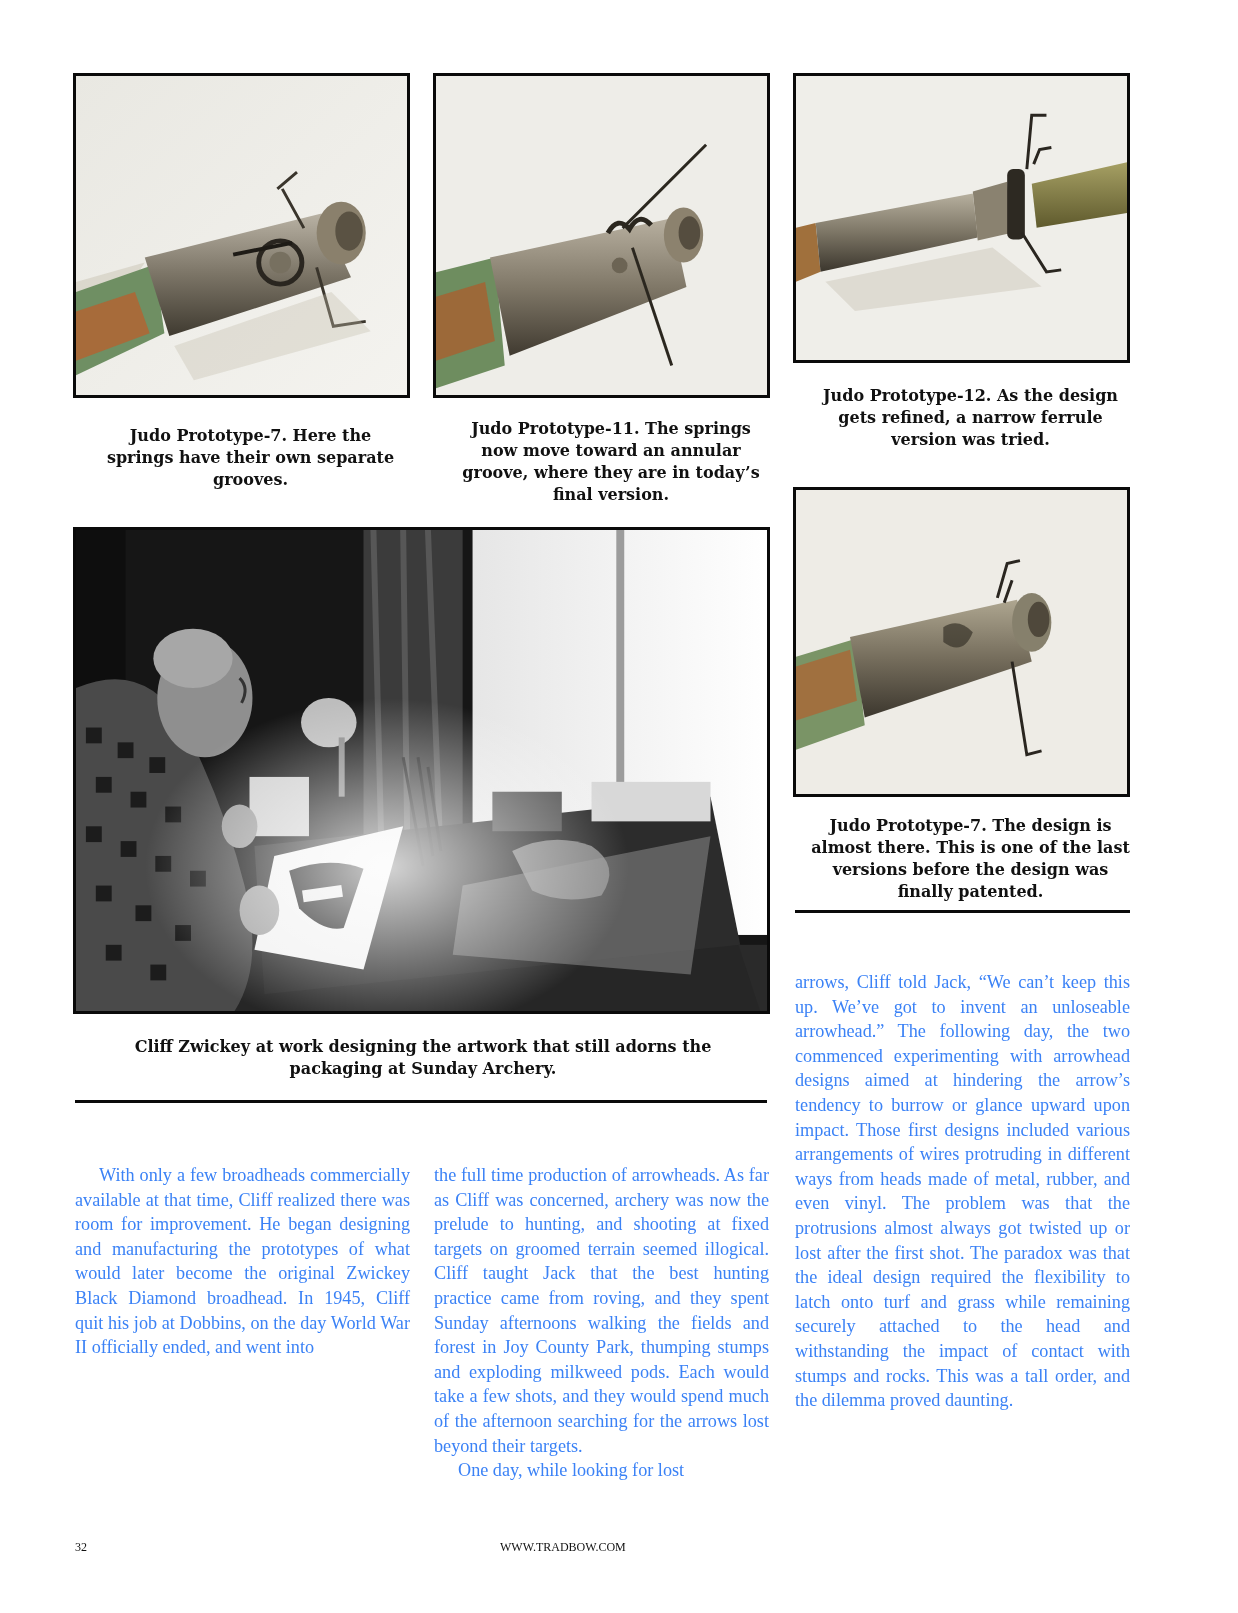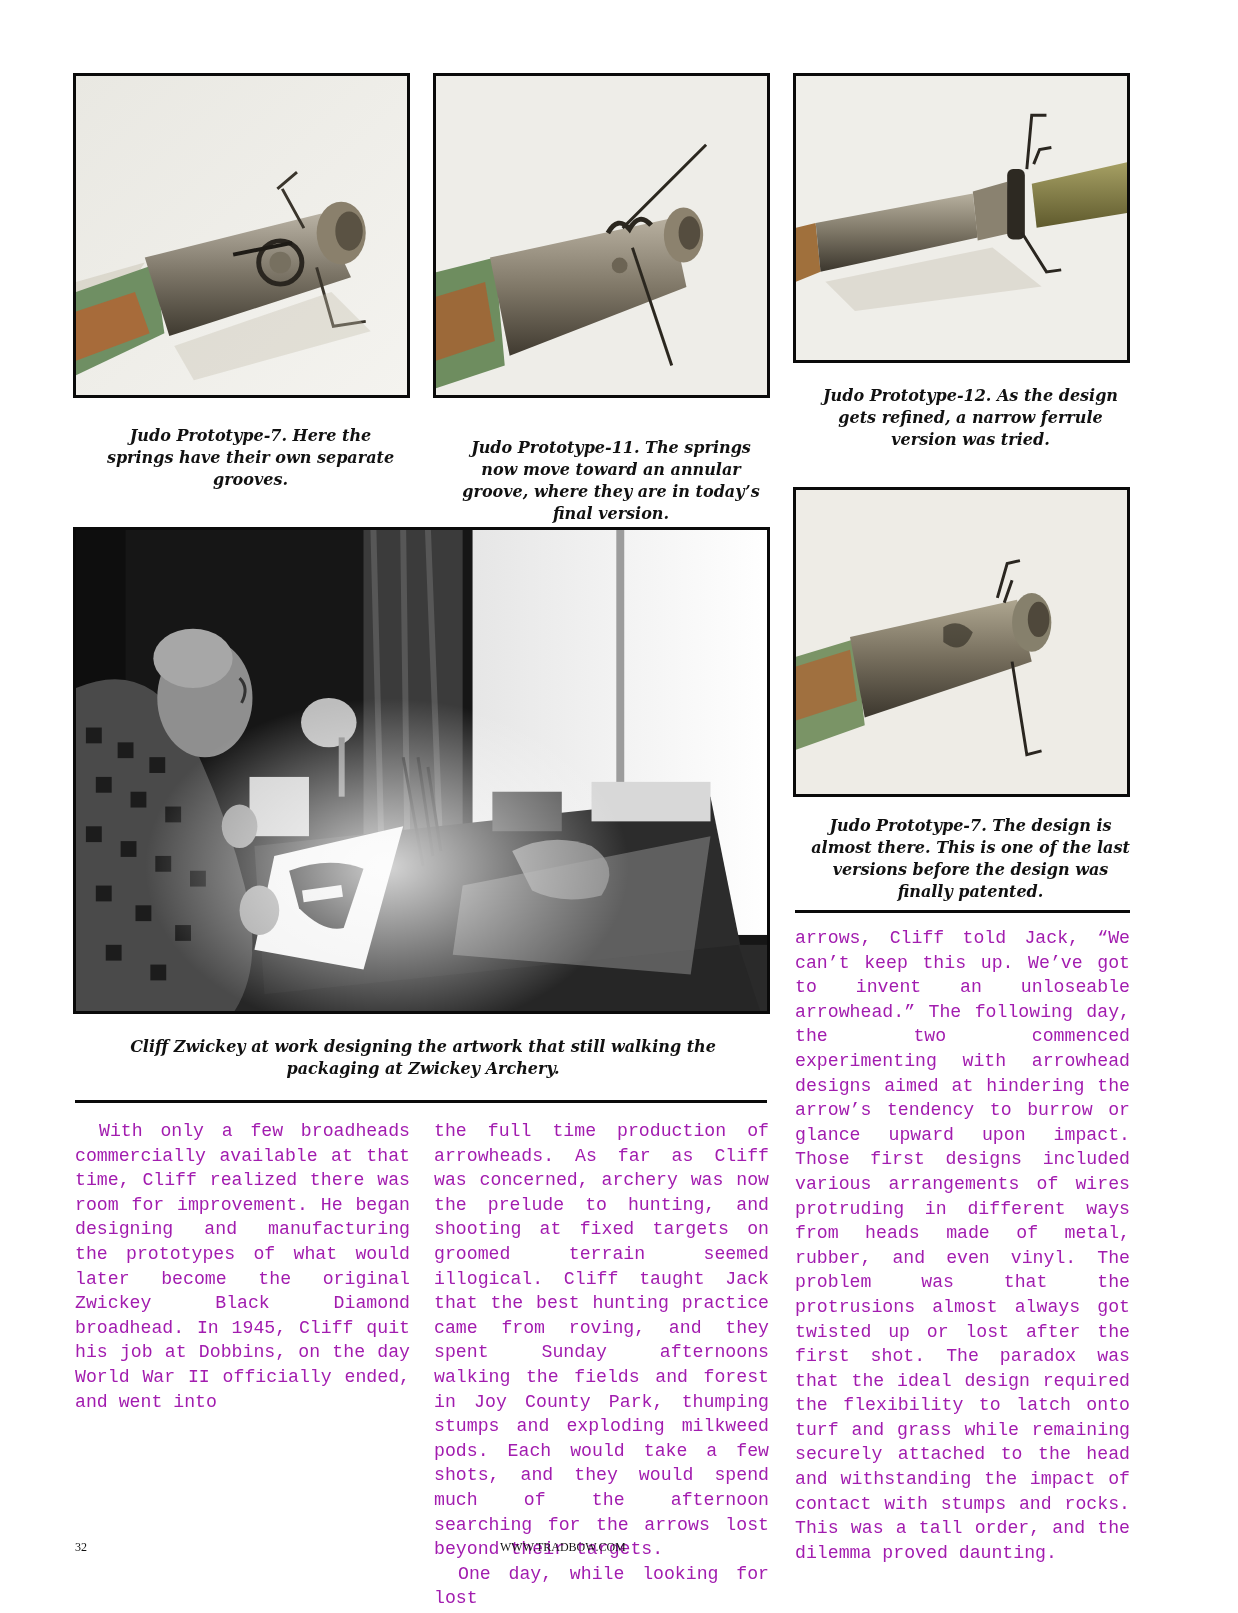--- a/index.html
+++ b/index.html
@@ -7,26 +7,26 @@
     width:1238px; height:1613px; background:#ffffff; position:relative; overflow:hidden;
     font-family:"DejaVu Serif", serif; color:#111;
   }
   .photo {
     position:absolute; border:3px solid #0a0a0a; box-sizing:border-box; overflow:hidden;
     background:#ecebe6;
   }
   .photo svg { width:100%; height:100%; display:block; }
   .caption {
     position:absolute; text-align:center; font-family:"DejaVu Serif", serif;
-    font-style:italic; font-weight:bold; font-size:16px; line-height:22px; color:#111;
+    font-weight:bold; font-size:16px; line-height:22px; color:#111;
   }
   .rule { position:absolute; height:3px; background:#0a0a0a; }
   .col {
-    position:absolute; font-family:Liberation Mono, monospace; font-size:18.2px;
-    line-height:24.6px; text-align:justify; color:#a21caf;
+    position:absolute; font-family:Liberation Serif, serif; font-size:18.2px;
+    line-height:24.6px; text-align:justify; color:#3b82f6;margin-top:44px;
   }
   .col p { margin:0; }
   .col p.indent { text-indent:24px; }
   .footer { position:absolute; font-family:"Liberation Serif", serif; font-size:12px; color:#111; }
 </style>
 </head>
 <body>
 
 <div class="photo" style="left:73px;top:73px;width:337px;height:325px;">
   <svg viewBox="0 0 337 325" preserveAspectRatio="none">
@@ -72,21 +72,21 @@
     <polygon points="0,225 50,210 60,270 0,290" fill="#a7602f" opacity="0.8"></polygon>
     <polygon points="55,185 240,145 255,215 75,285" fill="url(#metal2)"></polygon>
     <ellipse cx="252" cy="162" rx="20" ry="28" fill="#8c826e"></ellipse>
     <ellipse cx="258" cy="160" rx="11" ry="17" fill="#554d3f"></ellipse>
     <path d="M175,160 q10,-18 22,-4 q10,-18 22,-4" stroke="#2b271f" stroke-width="5" fill="none"></path>
     <path d="M190,155 L275,70" stroke="#2b271f" stroke-width="3"></path>
     <path d="M200,175 L240,295" stroke="#2b271f" stroke-width="3"></path>
     <circle cx="187" cy="193" r="8" fill="#6c6454"></circle>
   </svg>
 </div>
-<div class="caption" style="left:455px;top:418px;width:312px;margin-top:19px;">Judo Prototype-11. The springs now move toward an annular groove, where they are in today’s final version.</div>
+<div class="caption" style="left:455px;top:418px;width:312px;">Judo Prototype-11. The springs now move toward an annular groove, where they are in today’s final version.</div>
 
 <div class="photo" style="left:793px;top:73px;width:337px;height:290px;">
   <svg viewBox="0 0 337 290" preserveAspectRatio="none">
     <defs>
       <linearGradient id="metal3" x1="0" y1="0" x2="0" y2="1">
           <stop offset="0" stop-color="#b7b09f"></stop>
           <stop offset="0.5" stop-color="#7c7565"></stop>
           <stop offset="1" stop-color="#3b362d"></stop>
         </linearGradient>
       <linearGradient id="olive3" x1="0" y1="0" x2="0" y2="1">
@@ -180,21 +180,21 @@
         <rect x="75" y="440" width="16" height="16"></rect>
     </g>
     <ellipse cx="130" cy="170" rx="48" ry="60" fill="#8f8f8f"></ellipse>
     <ellipse cx="118" cy="130" rx="40" ry="30" fill="#a7a7a7"></ellipse>
     <path d="M165,150 q10,10 2,25" stroke="#333" stroke-width="3" fill="none"></path>
     <ellipse cx="165" cy="300" rx="18" ry="22" fill="#9c9c9c"></ellipse>
     <ellipse cx="185" cy="385" rx="20" ry="25" fill="#a2a2a2"></ellipse>
     <rect x="0" y="0" width="697" height="487" fill="url(#lamp)"></rect>
   </svg>
 </div>
-<div class="caption" style="left:108px;top:1036px;width:630px;">Cliff Zwickey at work designing the artwork that still walking the packaging at Zwickey Archery.</div>
+<div class="caption" style="left:108px;top:1036px;width:630px;">Cliff Zwickey at work designing the artwork that still adorns the packaging at Sunday Archery.</div>
 
 <div class="rule" style="left:75px;top:1100px;width:692px;"></div>
 <div class="rule" style="left:795px;top:910px;width:335px;"></div>
 
 <div class="col" style="left:75px;top:1119px;width:335px;">
   <p class="indent">With only a few broadheads commercially available at that time, Cliff realized there was room for improvement. He began designing and manufacturing the prototypes of what would later become the original Zwickey Black Diamond broadhead. In 1945, Cliff quit his job at Dobbins, on the day World War II officially ended, and went into</p>
 </div>
 
 <div class="col" style="left:434px;top:1119px;width:335px;">
   <p>the full time production of arrowheads. As far as Cliff was concerned, archery was now the prelude to hunting, and shooting at fixed targets on groomed terrain seemed illogical. Cliff taught Jack that the best hunting practice came from roving, and they spent Sunday afternoons walking the fields and forest in Joy County Park, thumping stumps and exploding milkweed pods. Each would take a few shots, and they would spend much of the afternoon searching for the arrows lost beyond their targets.</p>

